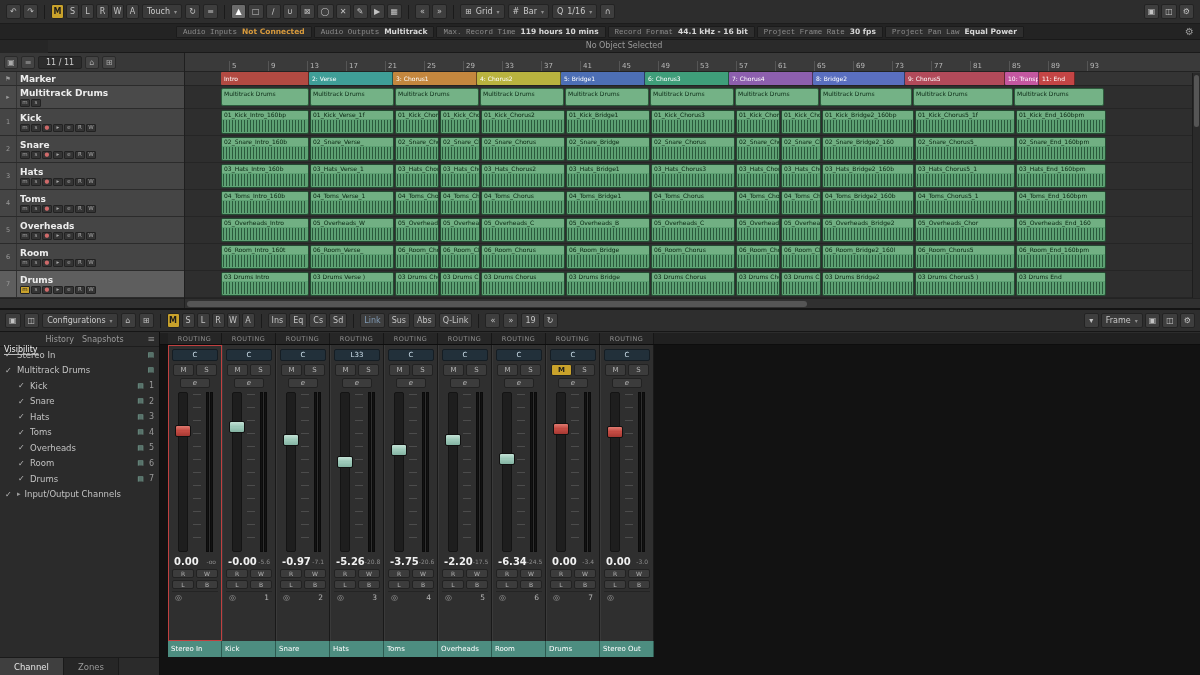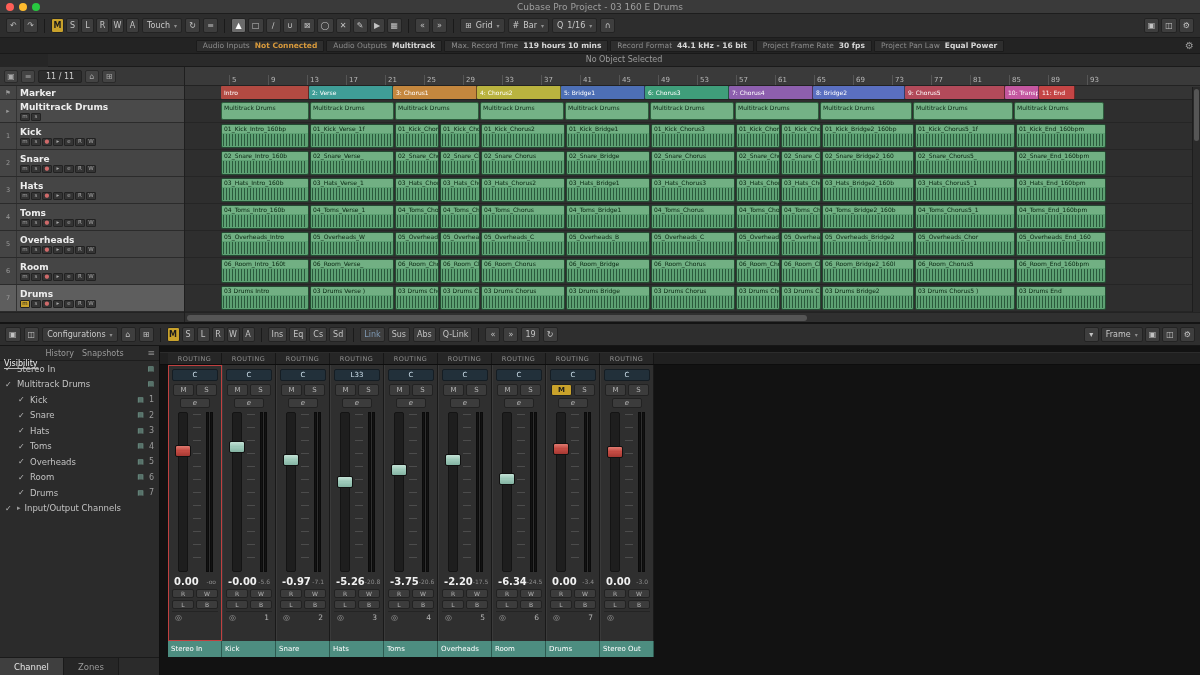--- a/index.html
+++ b/index.html
@@ -22,21 +22,21 @@
   .tbtn.active { background:#c9a22b; color:#1b1b1b; font-weight:bold; }
   .tbtn.tool-active { background:#6b6b6b; color:#fff; }
   .tbtn.ab { min-width:13px; padding:0 1px; }
   .dd { height:15px; background:#3a3a3a; border:1px solid #232323; border-radius:2px; display:flex; align-items:center; gap:4px; padding:0 4px; font-size:8px; color:#c9c9c9; }
   .caret { font-size:6px; color:#8f8f8f; }
   .toolbar-right { margin-left:auto; display:flex; gap:2px; }
 
   
   .statusbar { height:16px; background:#232323; border-bottom:1px solid #191919; display:flex; align-items:center; justify-content:center; gap:2px; flex:0 0 auto; position:relative; }
   .status-item { display:flex; align-items:center; gap:5px; background:#2e2e2e; border:1px solid #1b1b1b; height:12px; padding:0 6px; border-radius:1px; }
-  .status-label { font-size:7.5px; color:#8b8b8b; }
+  .status-label { font-size:7.5px; color:#8b8b8b;font-family:Liberation Mono, monospace; }
   .status-value { font-size:7.5px; color:#d8d8d8; font-weight:bold; }
   .status-value.warn { color:#d89a3c; }
   .status-gear { position:absolute; right:6px; color:#9a9a9a; font-size:10px; }
 
   
   .infoline { height:13px; background:#2a2a2a; border-bottom:1px solid #1a1a1a; text-align:center; font-size:8px; color:#9a9a9a; line-height:12px; flex:0 0 auto;margin-left:48px; }
 
   
   .project { height:257px; display:flex; background:#2e2e2e; flex:0 0 auto; position:relative; border-bottom:2px solid #141414; }
   .project-left { width:185px; background:#3d3d3d; border-right:1px solid #1f1f1f; display:flex; flex-direction:column; flex:0 0 auto; }
@@ -94,21 +94,21 @@
   .vis-exp { color:#9a9a9a; font-size:7px; }
   .vis-name { white-space:nowrap; overflow:hidden; }
   .vis-right { margin-left:auto; display:flex; gap:5px; align-items:center; }
   .vis-fader { color:#7fae9f; font-size:7px; }
   .vis-num { color:#9a9a9a; font-size:8px; }
   .bottom-tabs { margin-top:auto; height:18px; display:flex; border-top:1px solid #1a1a1a; }
   .btab { padding:0 14px; display:flex; align-items:center; font-size:8.5px; color:#9a9a9a; background:#262626; border-right:1px solid #1a1a1a; }
   .btab.active { background:#3f3f3f; color:#e5e5e5; }
 
   .mix-main { flex:1; display:flex; flex-direction:column; background:#121212; overflow:hidden; }
-  .routing-strip { margin-top:6px; height:13px; background:#202020; border-top:1px solid #2c2c2c; border-bottom:1px solid #0d0d0d; display:flex; padding-left:8px; flex:0 0 auto; }
+  .routing-strip { height:13px; background:#202020; border-top:1px solid #2c2c2c; border-bottom:1px solid #0d0d0d; display:flex; padding-left:8px; flex:0 0 auto; }
   .routing-cell { width:54px; flex:0 0 auto; display:flex; align-items:center; justify-content:center; font-size:6.5px; color:#8f8f8f; border-right:1px solid #161616; background:#262626; letter-spacing:.5px; }
   .strips { flex:1; display:flex; padding-left:8px; align-items:stretch; }
   .strip { width:54px; flex:0 0 auto; background:#2f2f2f; border-right:1px solid #191919; border-left:1px solid #3a3a3a; display:flex; flex-direction:column; padding:4px 3px 0; }
   .strip.sel { outline:1px solid #c04040; outline-offset:-1px; }
   .pan { height:12px; background:#22303a; border:1px solid #151d23; border-radius:2px; display:flex; align-items:center; justify-content:center; margin-bottom:3px; }
   .pan-val { font-size:7px; color:#cfe2ee; }
   .msrow { display:flex; gap:2px; justify-content:center; margin-bottom:2px; }
   .sbtn { width:21px; height:12px; background:#3c3c3c; border:1px solid #222; border-radius:2px; color:#b5b5b5; font-size:7px; display:flex; align-items:center; justify-content:center; }
   .sbtn.mute-on { background:#c9a22b; color:#1c1c1c; font-weight:bold; }
   .erow { display:flex; justify-content:center; margin-bottom:4px; }
@@ -131,28 +131,20 @@
   .onum { color:#b5b5b5; font-size:7.5px; }
   .strip-names { height:16px; display:flex; padding-left:8px; flex:0 0 auto; }
   .name-cell { width:54px; flex:0 0 auto; background:#4d8d80; border-right:1px solid #2c5a50; color:#fff; font-size:7px; display:flex; align-items:center; padding:0 3px; white-space:nowrap; overflow:hidden; }
   .mix-bottom { height:18px; background:#121212; flex:0 0 auto; }
 </style>
 </head>
 <body>
 
 <div class="screen">
 
-  <div class="titlebar">
-    <div class="lights">
-      <div class="light red"></div>
-      <div class="light yellow"></div>
-      <div class="light green"></div>
-    </div>
-    <div class="win-title">Cubase Pro Project - 03 160 E Drums</div>
-  </div>
 
   <div class="toolbar">
     <div class="tgroup">
       <div class="tbtn">↶</div>
       <div class="tbtn">↷</div>
     </div>
     <div class="sep"></div>
     <div class="tgroup" id="auto-top">
         <div class="tbtn ab active">M</div>
         <div class="tbtn ab">S</div>

